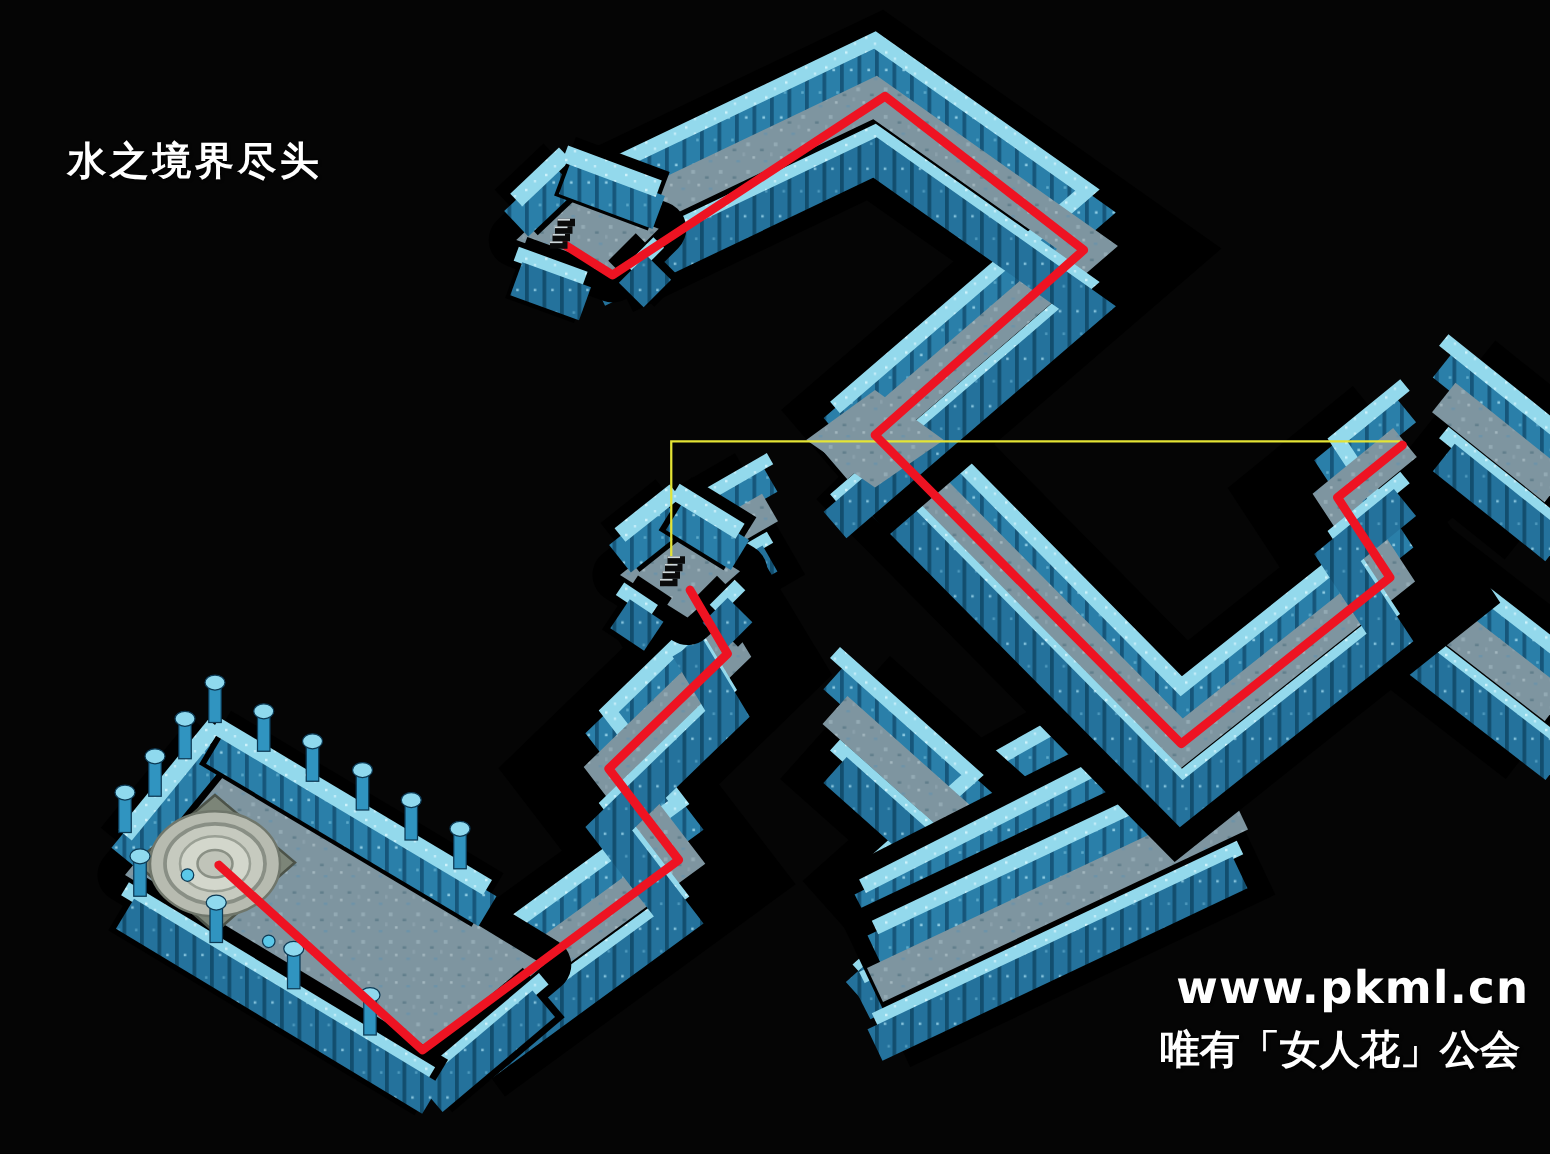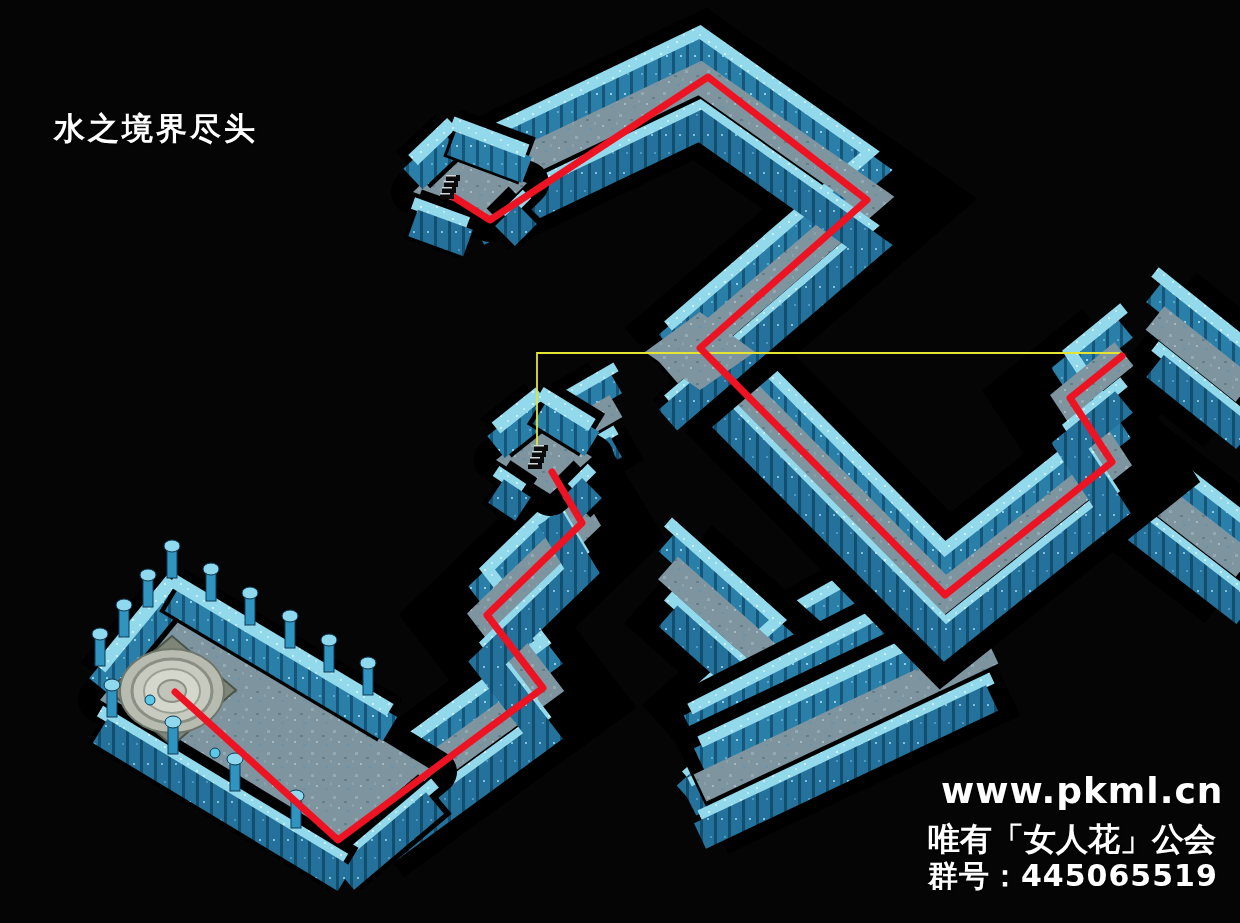--- a/index.html
+++ b/index.html
@@ -234,14 +234,13 @@
         <rect x="530" y="457" width="10" height="1.5" fill="#cfd8da"></rect>
         <rect x="532" y="451" width="14" height="6" fill="#0a0a0a"></rect>
         <rect x="532" y="451" width="10" height="1.5" fill="#cfd8da"></rect>
         <rect x="534" y="445" width="14" height="6" fill="#0a0a0a"></rect>
         <rect x="534" y="445" width="10" height="1.5" fill="#cfd8da"></rect>
       </g>
     </svg>
   <div id="wm1" class="overlay">www.pkml.cn</div>
   <div id="map-title" class="overlay">水之境界尽头</div>
   <div id="wm2" class="overlay">唯有「女人花」公会</div>
-  <div id="wm3" class="overlay">群号：445065519</div>
 </div>
 
 </body></html>

